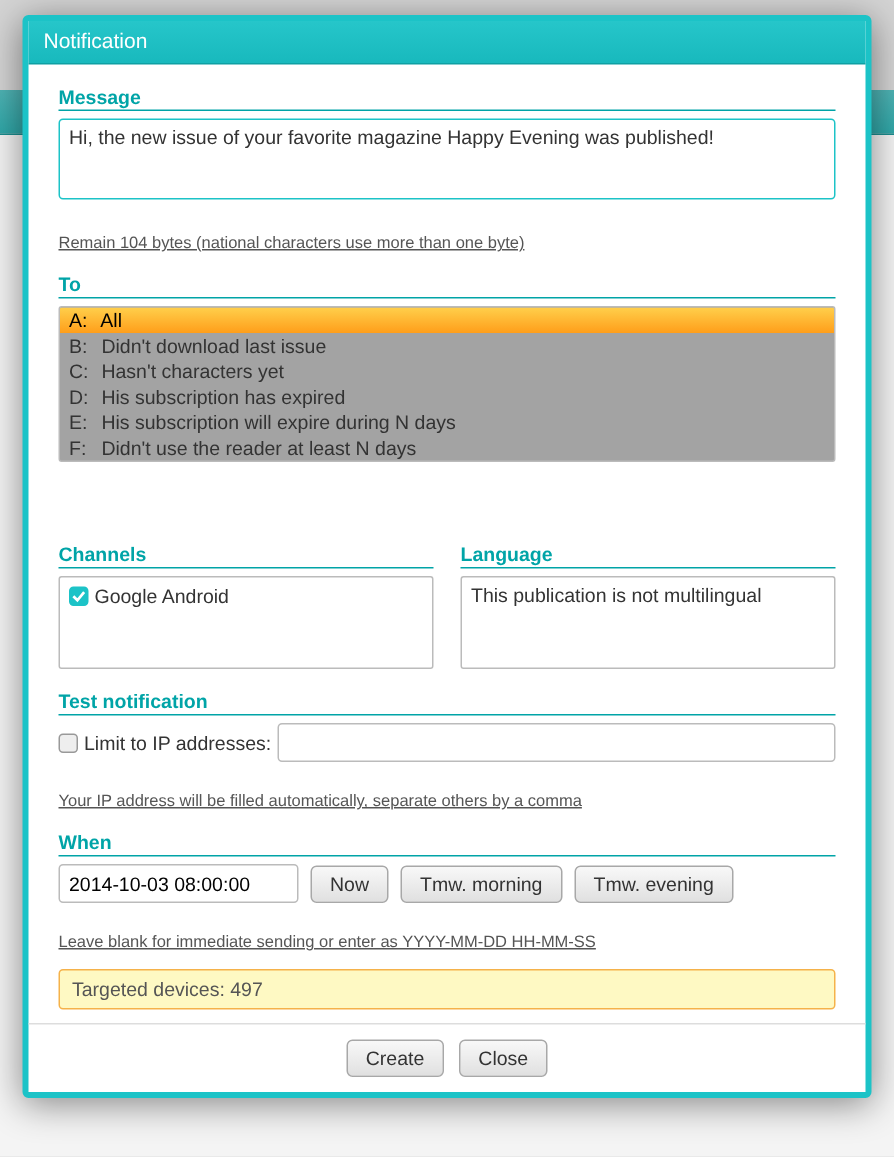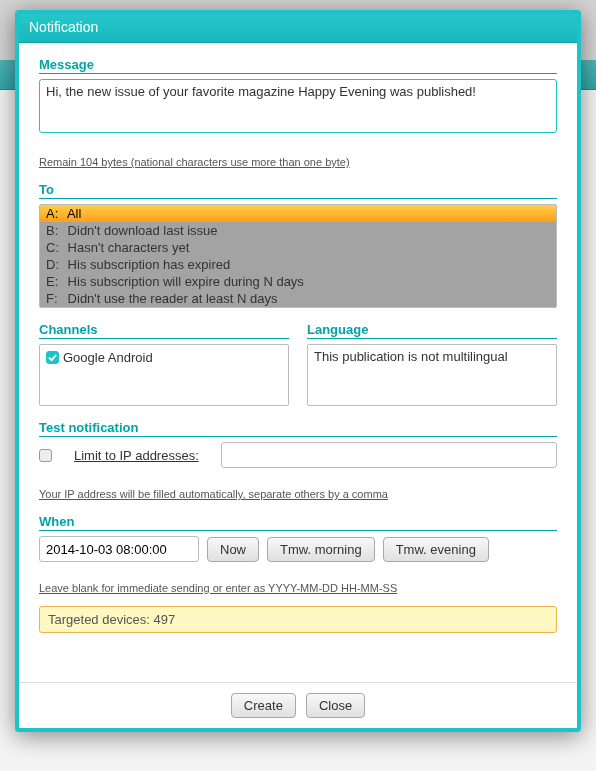--- a/index.html
+++ b/index.html
@@ -74,21 +74,21 @@
     color: #333;
     cursor: default;
   }
   .listbox .opt.selected {
     background: linear-gradient(#ffcf4b,#ff9e1a);
     color: #000;
   }
   .opt .key { display: inline-block; width: 18px; }
 
   .row-flex { display: flex; gap: 18px; margin-top: 14px; }
-  .col { flex: 1; }
+  .col { flex: 1; margin-top: 40px; }
   .boxed {
     border: 1px solid #bbb;
     border-radius: 2px;
     padding: 4px 6px;
     min-height: 62px;
   }
   .chk-line { display: flex; align-items: center; gap: 4px; padding: 1px 0; }
   .chkbox {
     width: 13px; height: 13px;
     border: 1px solid #1cc3c7;
@@ -125,21 +125,21 @@
     padding: 5px 8px;
     color: #555;
   }
 
   .footer {
     border-top: 1px solid #ddd;
     padding: 10px;
     display: flex; justify-content: center; gap: 10px;
   }
 
-  .ip-row { display: flex; align-items: center; gap: 22px; text-decoration: underline; }
+  .ip-row { display: flex; align-items: center; gap: 4px; }
   .ip-txt { flex: 0 0 auto; }
   .ip-input { flex: 1; }
 </style>
 </head>
 <body>
 
 <div class="bg-top"></div>
 <div class="bg-mid"></div>
 
 <div class="dialog">

